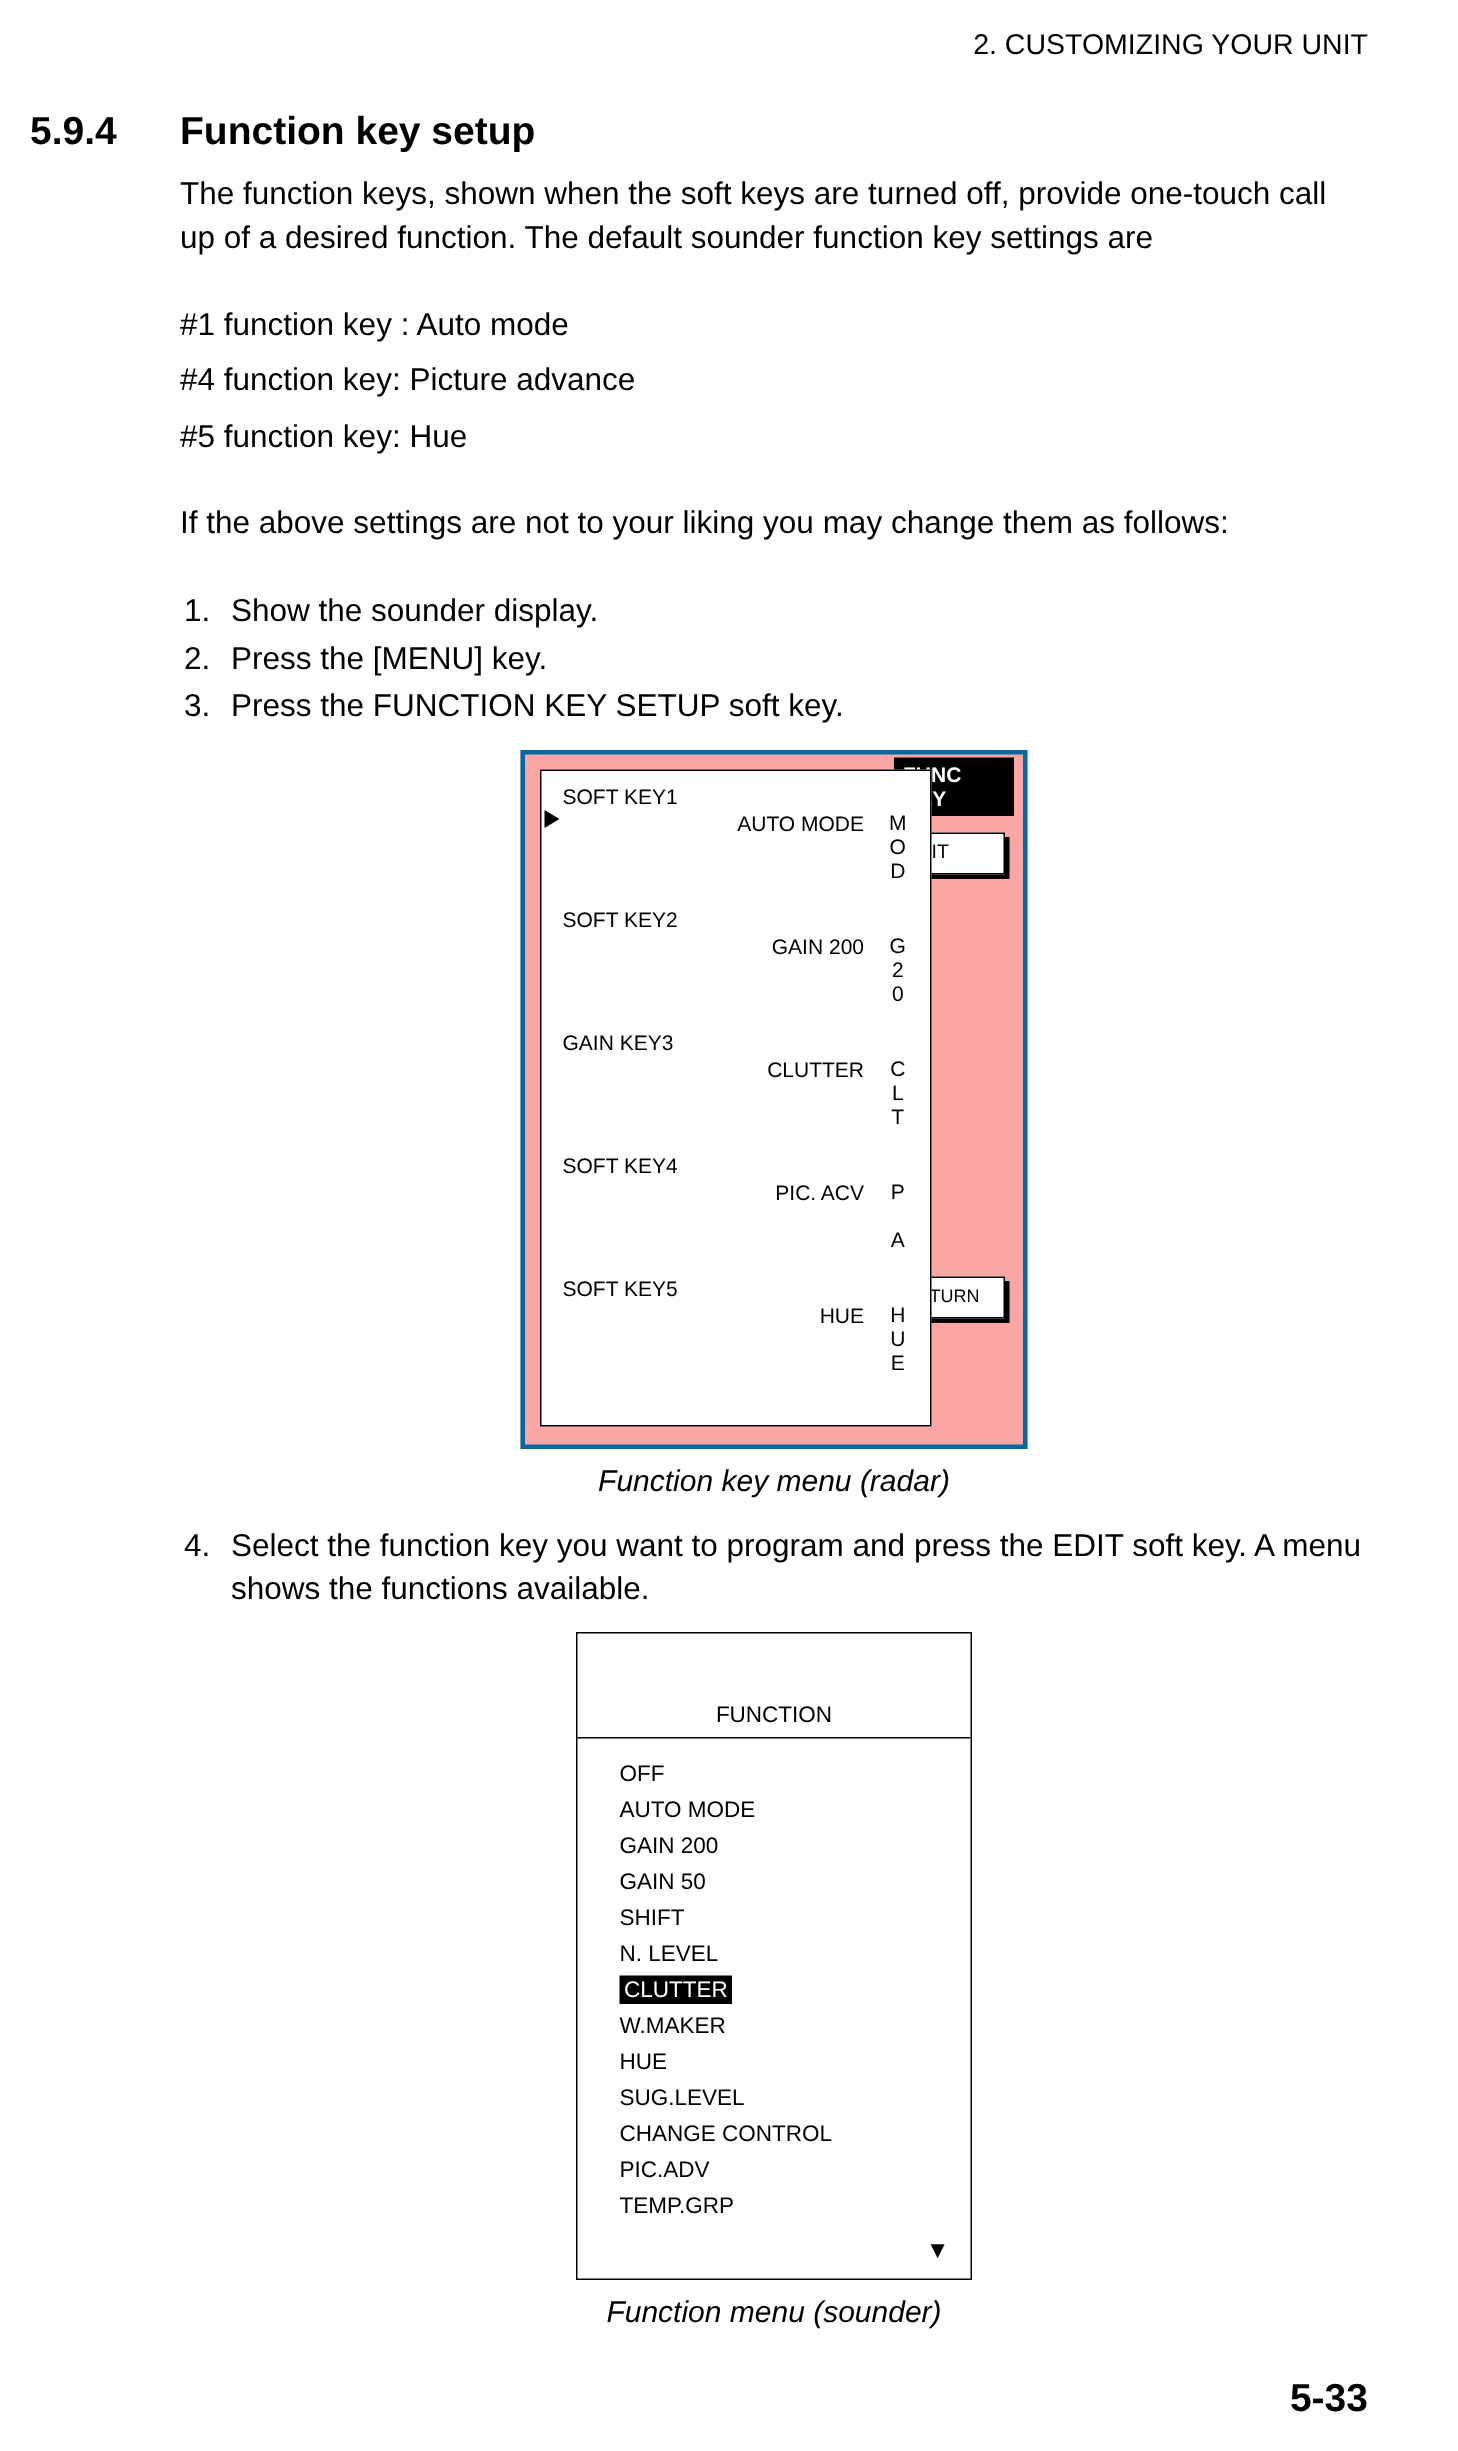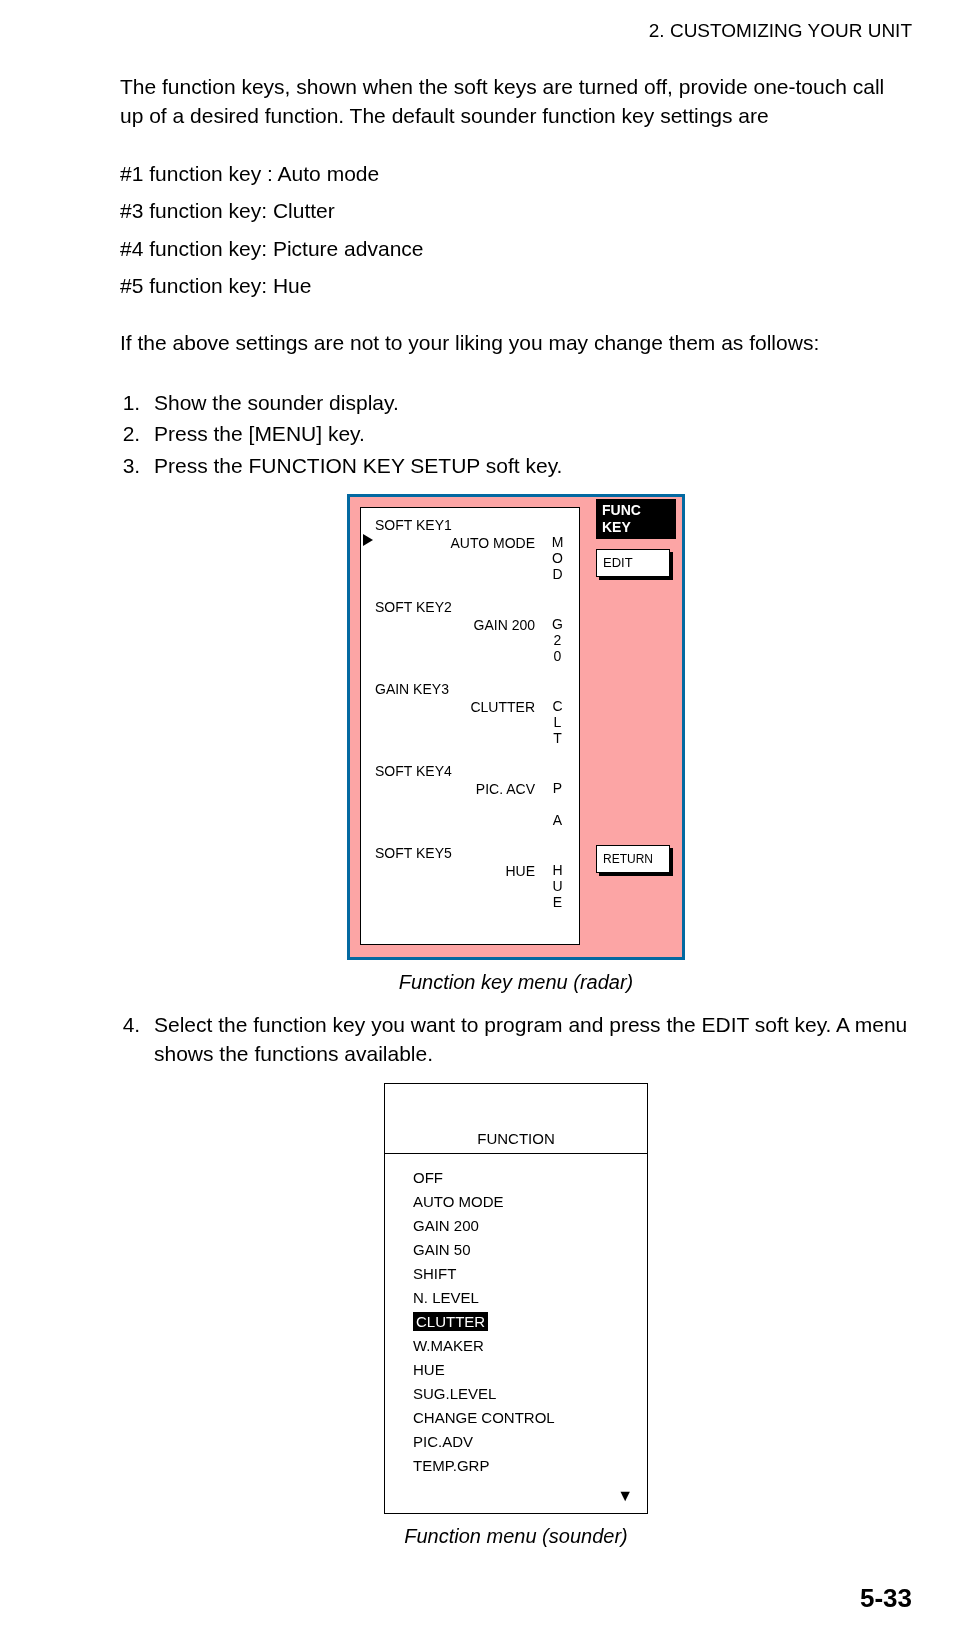--- a/index.html
+++ b/index.html
@@ -65,21 +65,21 @@
     height: 460px;
     border: 3px solid #0369a1;
     background: #fca5a5;
     position: relative;
     font-size: 14px;
   }
   .fig1 .menu-box {
     position: absolute;
     left: 10px;
     top: 10px;
-    width: 220px;
+    width: 261px;
     height: 438px;
     background: #fff;
     border: 1px solid #000;
     box-sizing: border-box;
     padding: 8px 10px 8px 14px;
   }
   .fig1 .right-label {
     position: absolute;
     left: 246px;
     top: 2px;
@@ -191,27 +191,30 @@
     font-size: 26px;
     font-weight: bold;
   }
 </style>
 </head>
 <body>
 
 <div class="page">
   <div class="header-right">2. CUSTOMIZING YOUR UNIT</div>
 
+  <div class="section-row">
+    <div class="section-number">5.9.4</div>
+    <div class="section-title">Function key setup</div>
+  </div>
 
   <div class="body">
     <p>The function keys, shown when the soft keys are turned off, provide one-touch call up of a desired function. The default sounder function key settings are</p>
     <div class="spacer"></div>
 
     <p>#1 function key : Auto mode</p>
-    <p>#3 function key: Clutter</p>
     <p>#4 function key: Picture advance</p>
     <p>#5 function key: Hue</p>
 
     <div class="spacer"></div>
     <p>If the above settings are not to your liking you may change them as follows:</p>
     <div class="spacer"></div>
 
     <ol class="steps">
       <li>Show the sounder display.</li>
       <li>Press the [MENU] key.</li>

